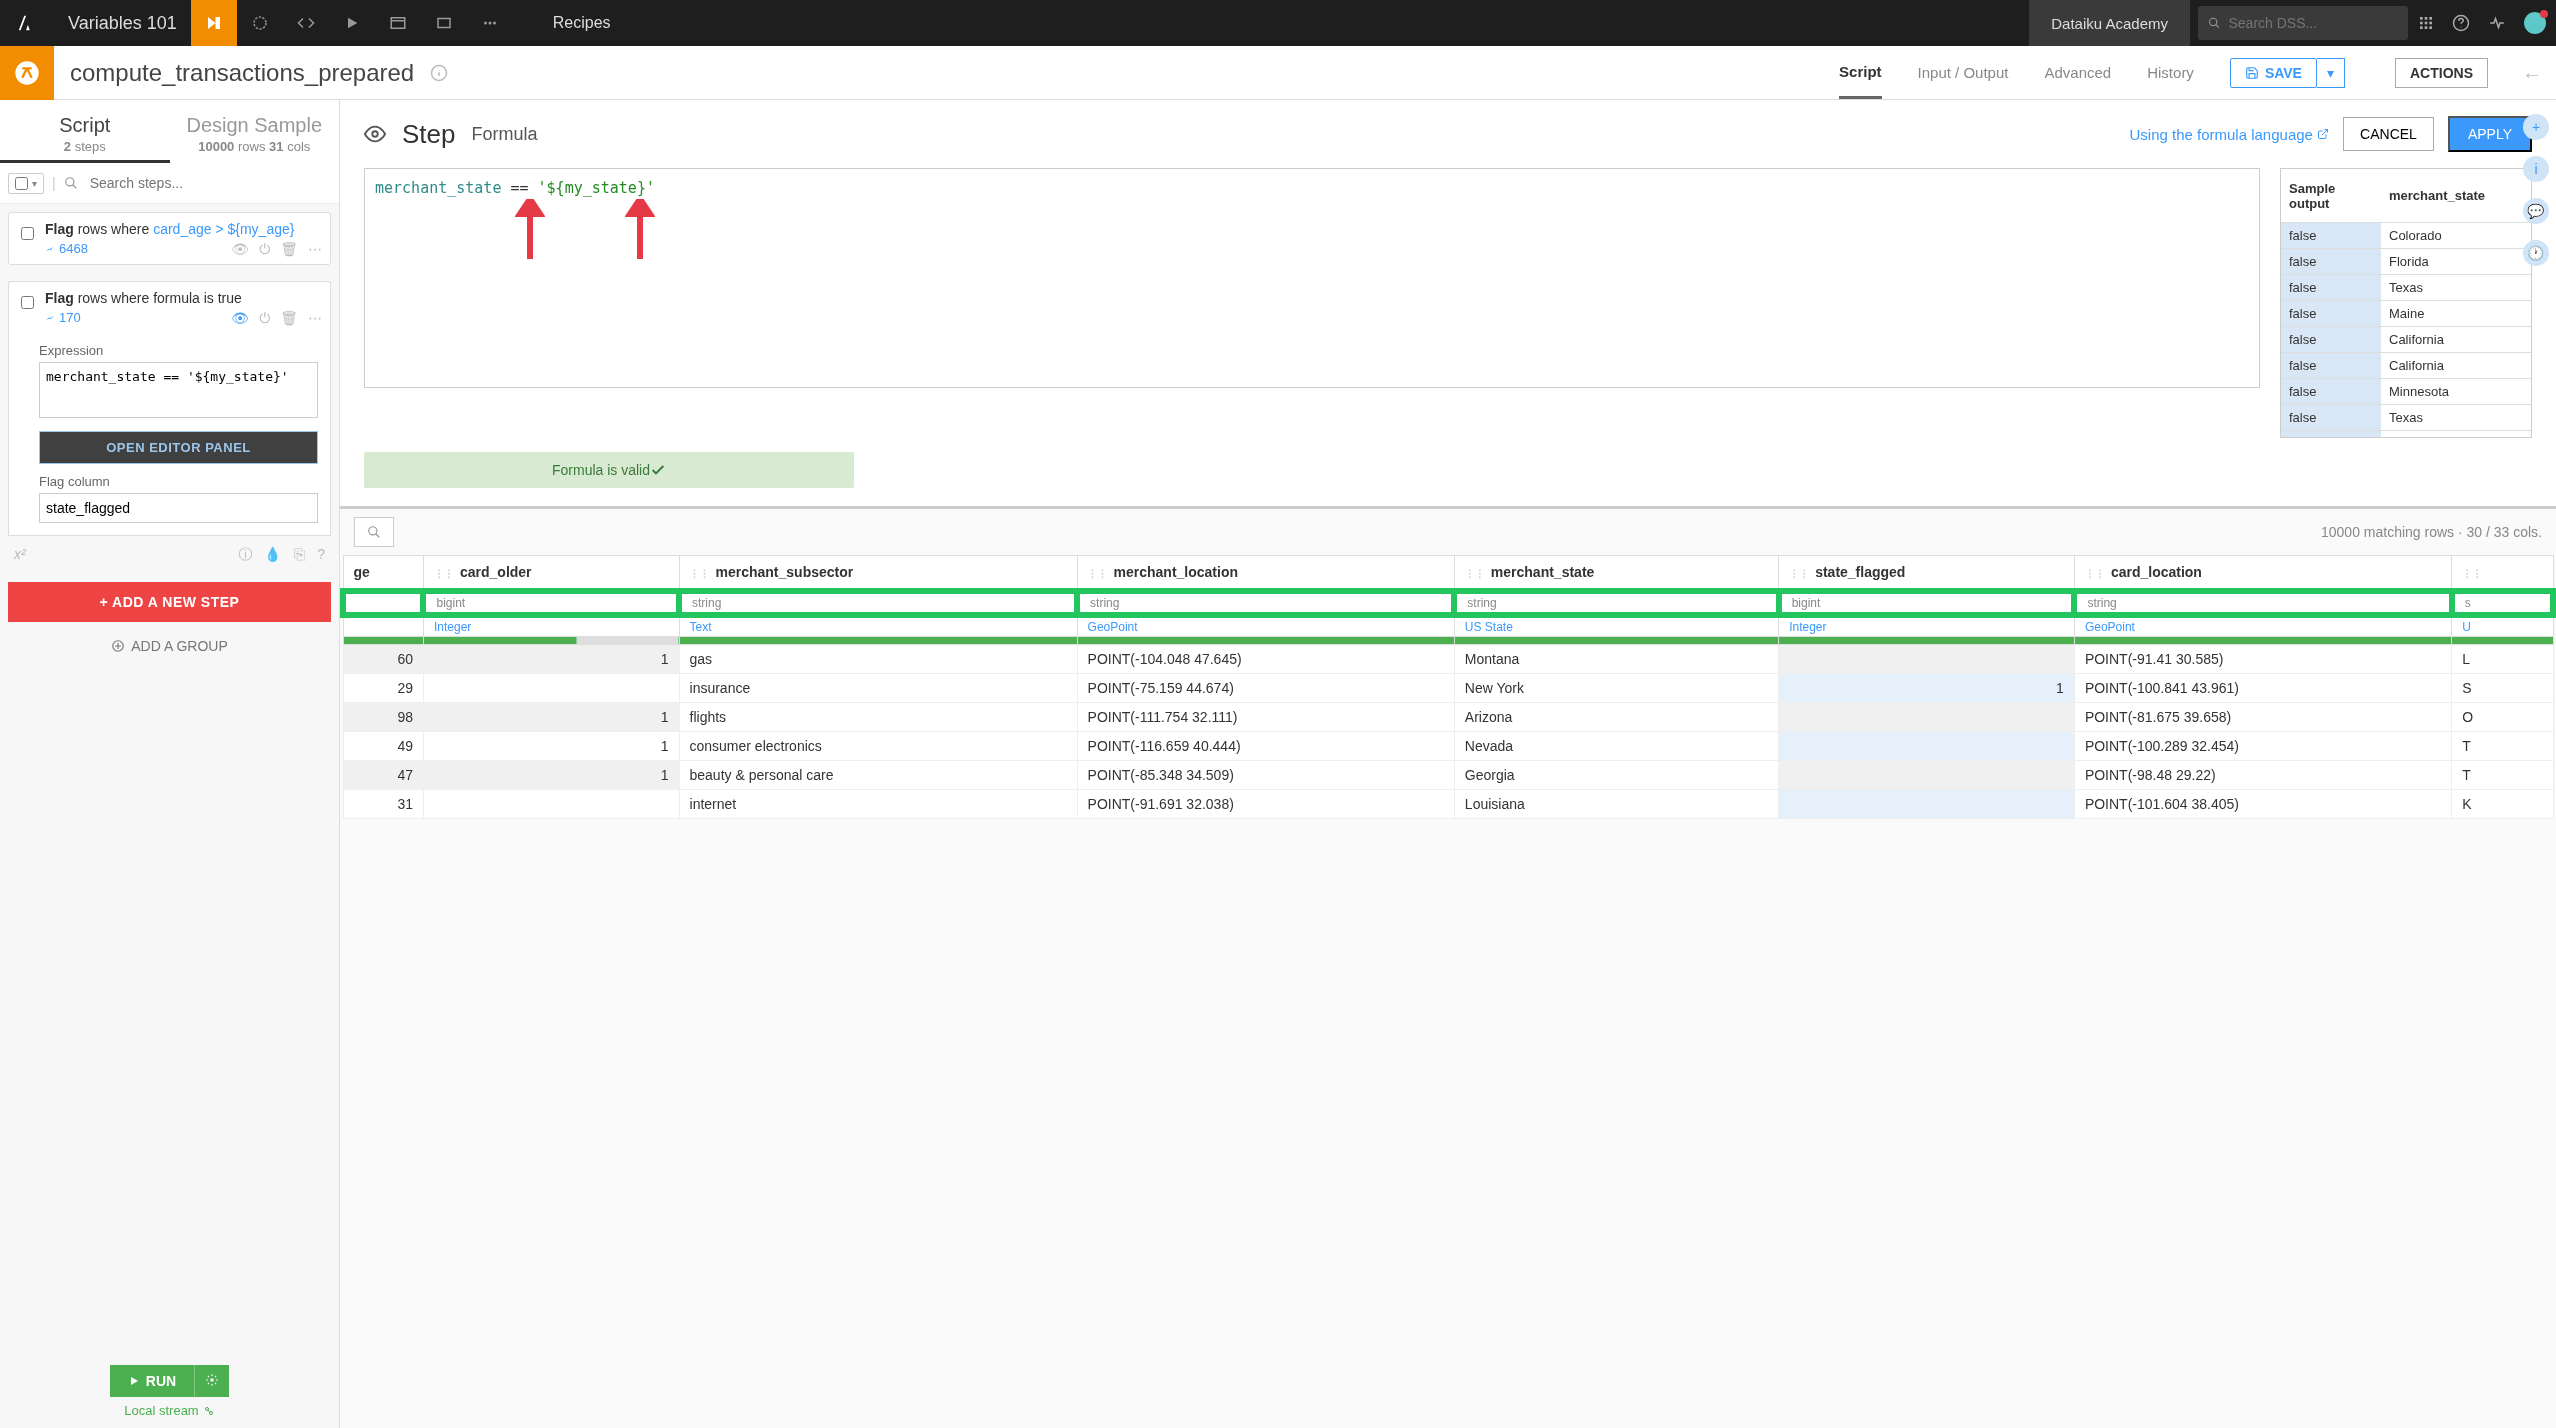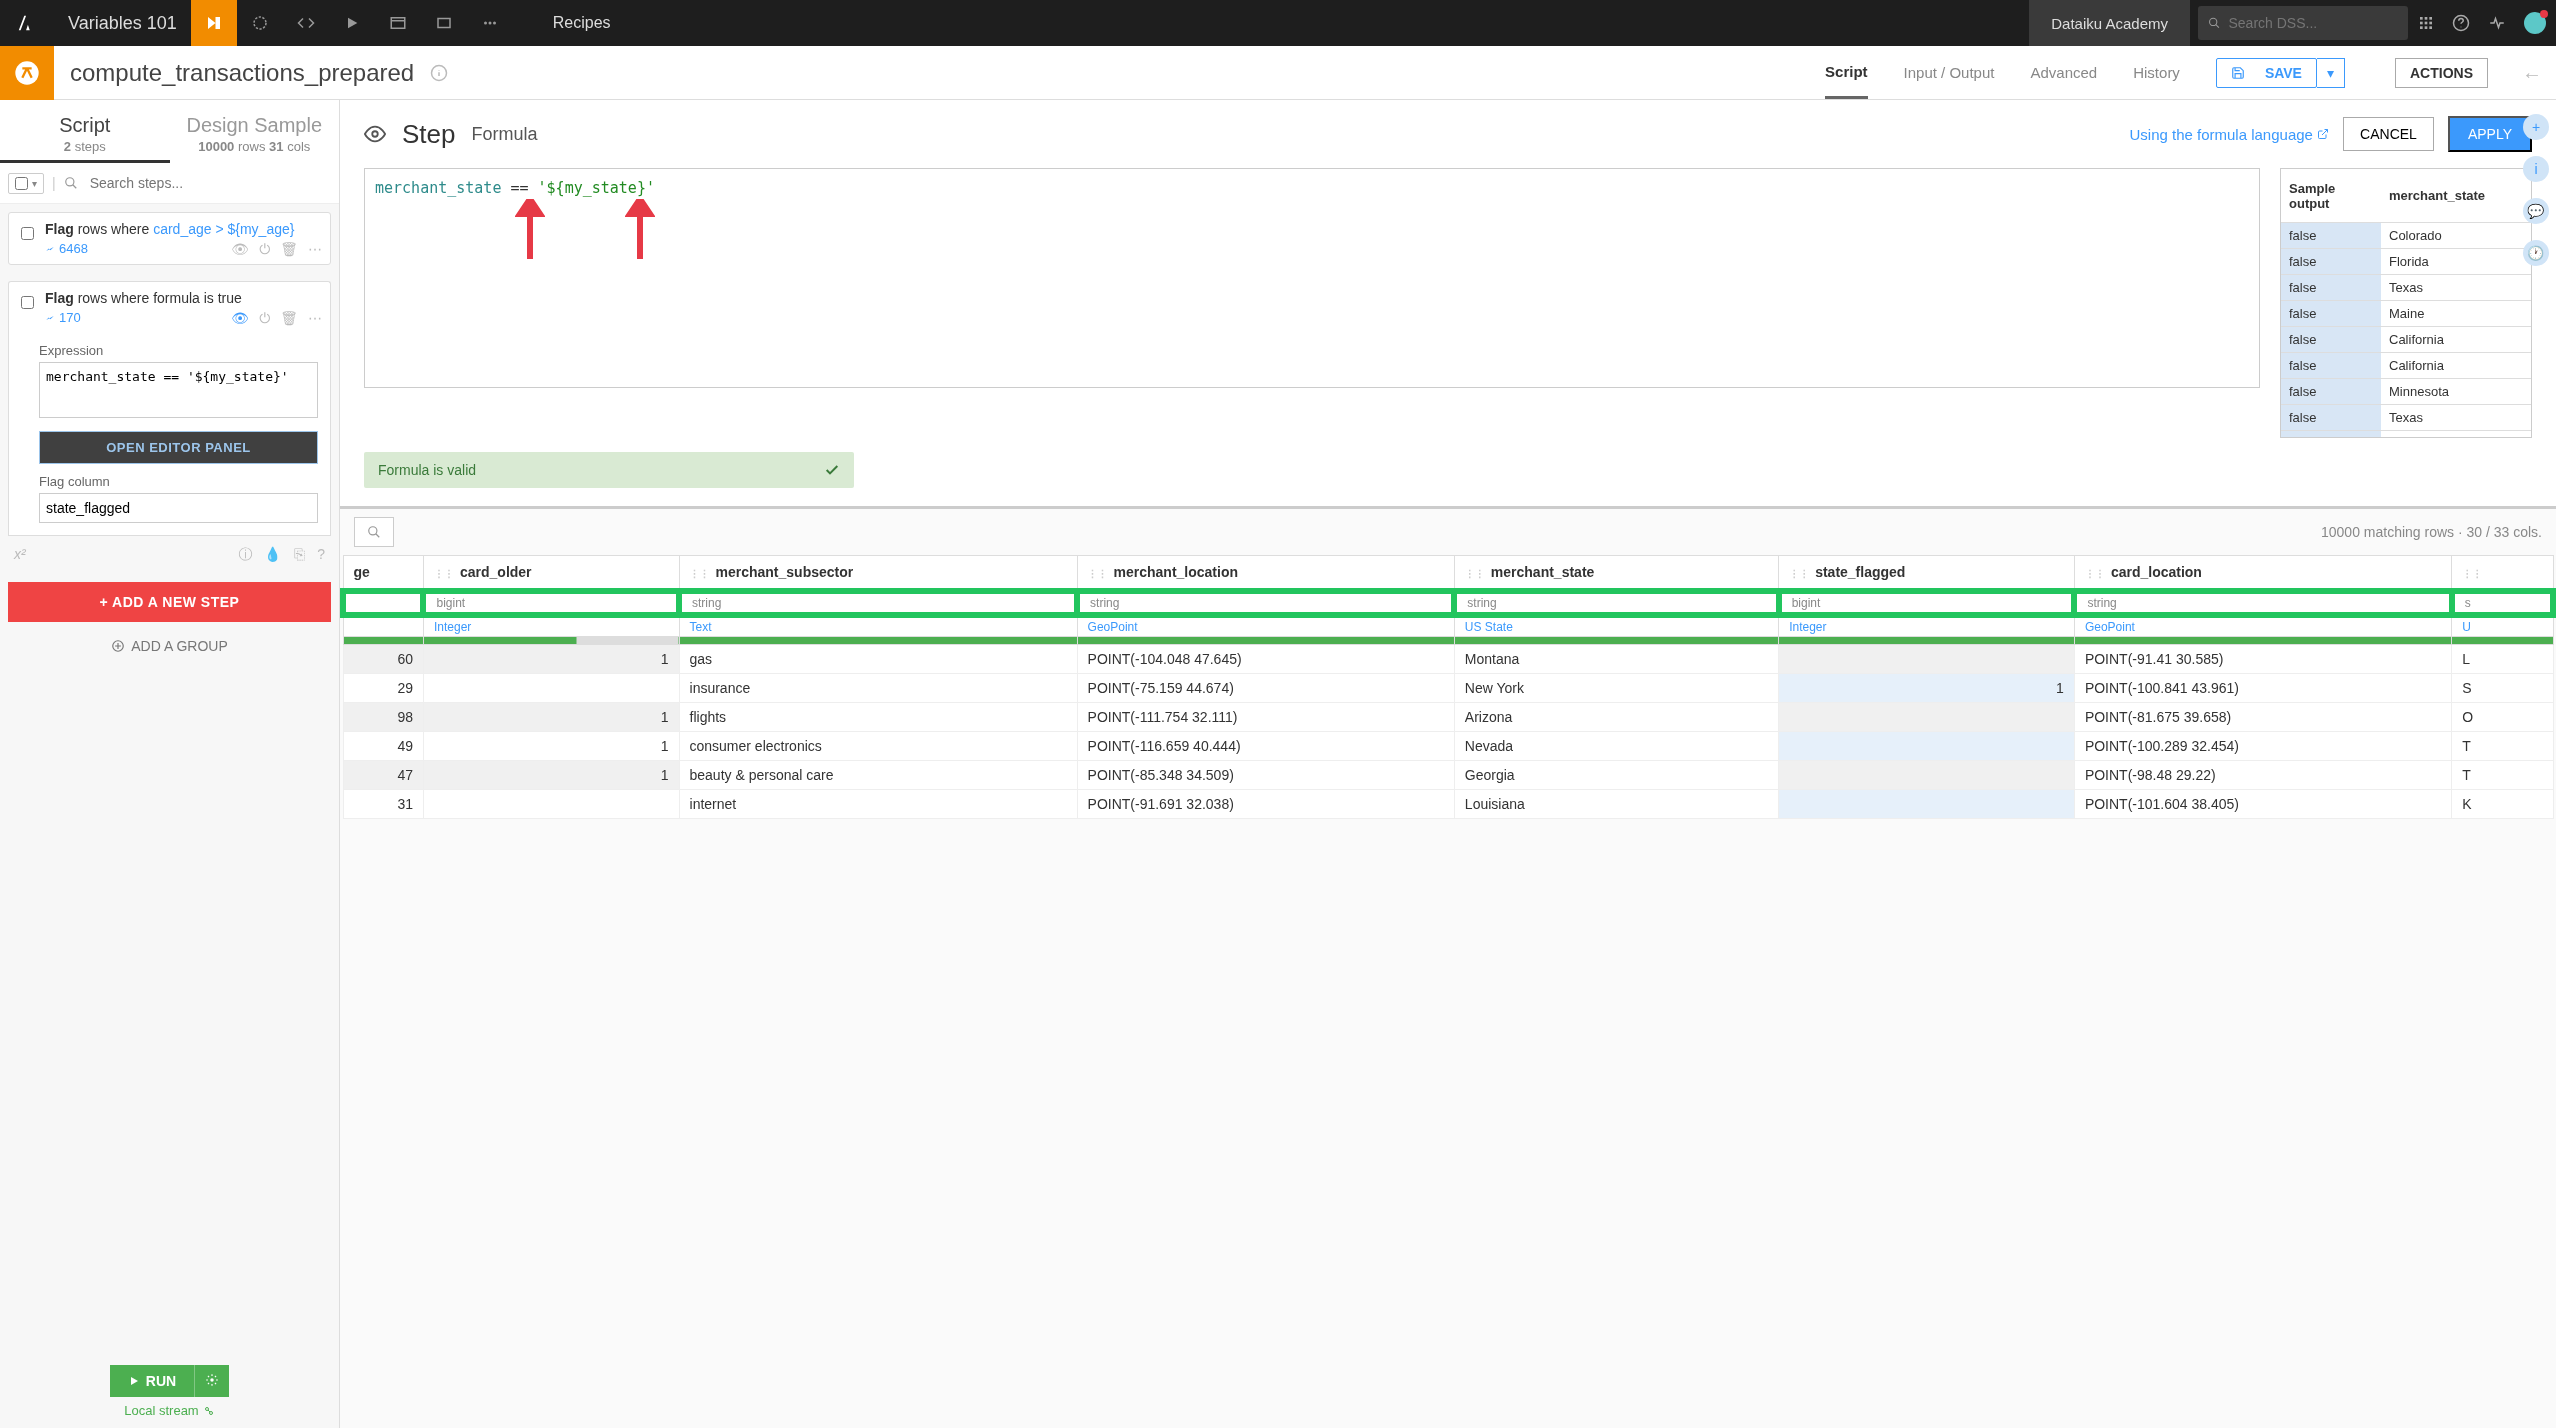--- a/index.html
+++ b/index.html
@@ -19,21 +19,21 @@
 .topbar .right-icons .ricon { color: #aaa; }
 .topbar .avatar { width: 22px; height: 22px; border-radius: 50%; background: #5cc8c8; position: relative; }
 .topbar .avatar::after { content: ''; position: absolute; top: -2px; right: -2px; width: 8px; height: 8px; border-radius: 50%; background: #e63946; }
 .header { height: 54px; display: flex; align-items: center; border-bottom: 1px solid #ddd; }
 .header .recipe-icon { width: 54px; height: 54px; background: #f28c00; display: flex; align-items: center; justify-content: center; }
 .header .recipe-name { font-size: 24px; padding: 0 16px; color: #444; }
 .header .info-icon { color: #bbb; }
 .header .tabs { margin-left: auto; display: flex; gap: 36px; padding-right: 20px; height: 100%; align-items: center; }
 .header .tab { color: #888; font-size: 15px; cursor: pointer; height: 100%; display: flex; align-items: center; }
 .header .tab.active { color: #333; font-weight: 600; border-bottom: 3px solid #666; }
-.header .btn-save { border: 1px solid #3b99fc; color: #3b99fc; padding: 6px 14px; border-radius: 2px; font-weight: 600; display: flex; align-items: center; gap: 20px; }
+.header .btn-save { border: 1px solid #3b99fc; color: #3b99fc; padding: 6px 14px; border-radius: 2px; font-weight: 600; display: flex; align-items: center; gap: 6px; }
 .header .btn-save-drop { border: 1px solid #3b99fc; color: #3b99fc; padding: 6px 10px; border-left: none; }
 .header .btn-actions { border: 1px solid #aaa; padding: 6px 14px; font-weight: 600; margin-left: 14px; }
 .header .arrow-back { color: #bbb; padding: 0 14px; font-size: 20px; }
 .main { display: flex; height: calc(100vh - 100px); position: relative; }
 .sidebar { width: 340px; border-right: 1px solid #ddd; display: flex; flex-direction: column; background: #f7f7f7; }
 .sidebar-tabs { display: flex; background: #fff; }
 .sidebar-tab { flex: 1; text-align: center; padding: 14px 0 6px; cursor: pointer; }
 .sidebar-tab .title { font-size: 20px; color: #444; }
 .sidebar-tab .sub { font-size: 13px; color: #888; margin-top: 2px; }
 .sidebar-tab.active { border-bottom: 3px solid #333; }
@@ -77,21 +77,21 @@
 .formula-editor .var { color: #2e8b8b; }
 .formula-editor .str { color: #228b22; }
 .formula-editor .arrows { position: absolute; top: 30px; left: 150px; display: flex; gap: 80px; }
 .sample-table { width: 252px; border: 1px solid #ccc; font-size: 13px; max-height: 270px; overflow: hidden; }
 .sample-table .row { display: flex; border-bottom: 1px solid #ddd; }
 .sample-table .row.header { font-weight: 600; background: #fff; }
 .sample-table .cell { padding: 5px 8px; }
 .sample-table .cell.c1 { width: 100px; background: #d8e6f5; }
 .sample-table .row.header .cell.c1 { background: #fff; }
 .sample-table .cell.c2 { flex: 1; }
-.formula-valid { margin: 14px 24px 0; background: #d9ead3; color: #3a7a3a; padding: 10px 14px; display: flex; align-items: center; justify-content: space-between; border-radius: 2px; width: 490px; }
+.formula-valid { margin: 14px 24px 0; background: #d9ead3; color: #3a7a3a; padding: 10px 14px; display: flex; align-items: center; justify-content: center; border-radius: 2px; width: 490px; }
 .data-section { flex: 1; border-top: 3px solid #ccc; margin-top: 18px; display: flex; flex-direction: column; background: #fafafa; }
 .data-toolbar { display: flex; align-items: center; padding: 8px 14px; }
 .data-toolbar .search-box { border: 1px solid #ccc; width: 40px; height: 30px; display: flex; align-items: center; justify-content: center; color: #999; background: #fff; }
 .data-toolbar .stats { margin-left: auto; color: #888; font-size: 14px; }
 .data-table { overflow: auto; flex: 1; }
 .data-table table { border-collapse: collapse; width: 100%; }
 .data-table th { text-align: left; padding: 8px 10px; border: 1px solid #ddd; background: #fff; font-weight: 600; font-size: 14px; }
 .data-table th .grip { color: #ccc; margin-right: 6px; font-size: 10px; }
 .data-table .type-row td { padding: 2px 10px; font-size: 12px; color: #888; border: 6px solid #22c55e; background: #fff; }
 .data-table .meaning-row td { padding: 2px 10px; font-size: 12px; color: #3b99fc; border: 1px solid #ddd; background: #fff; }

